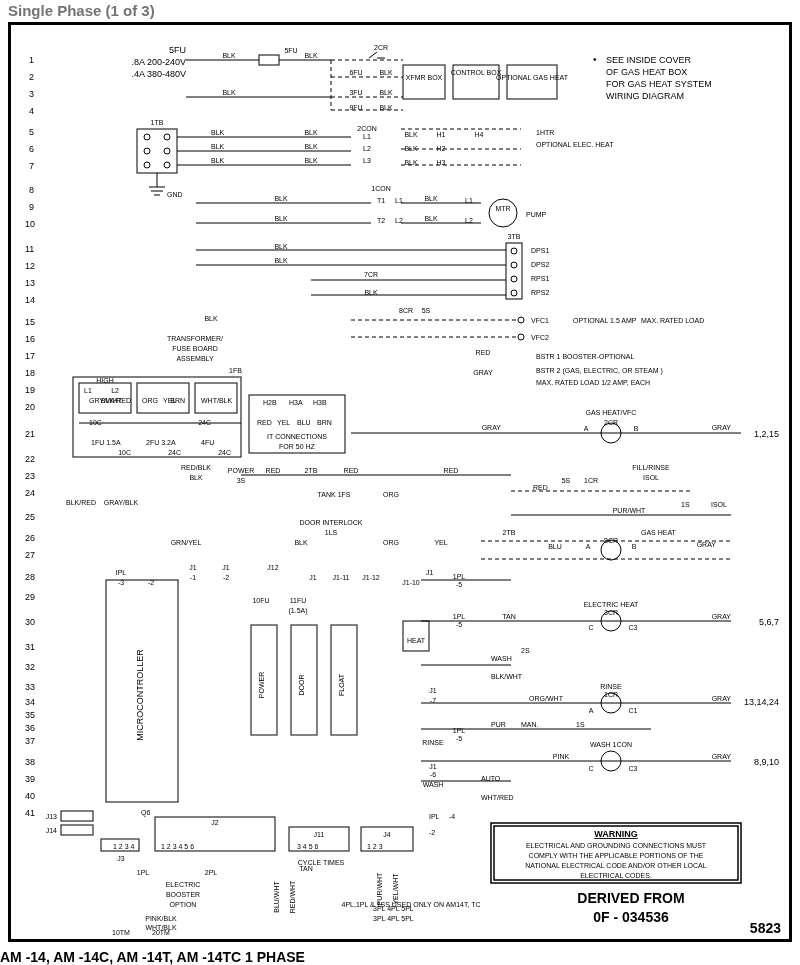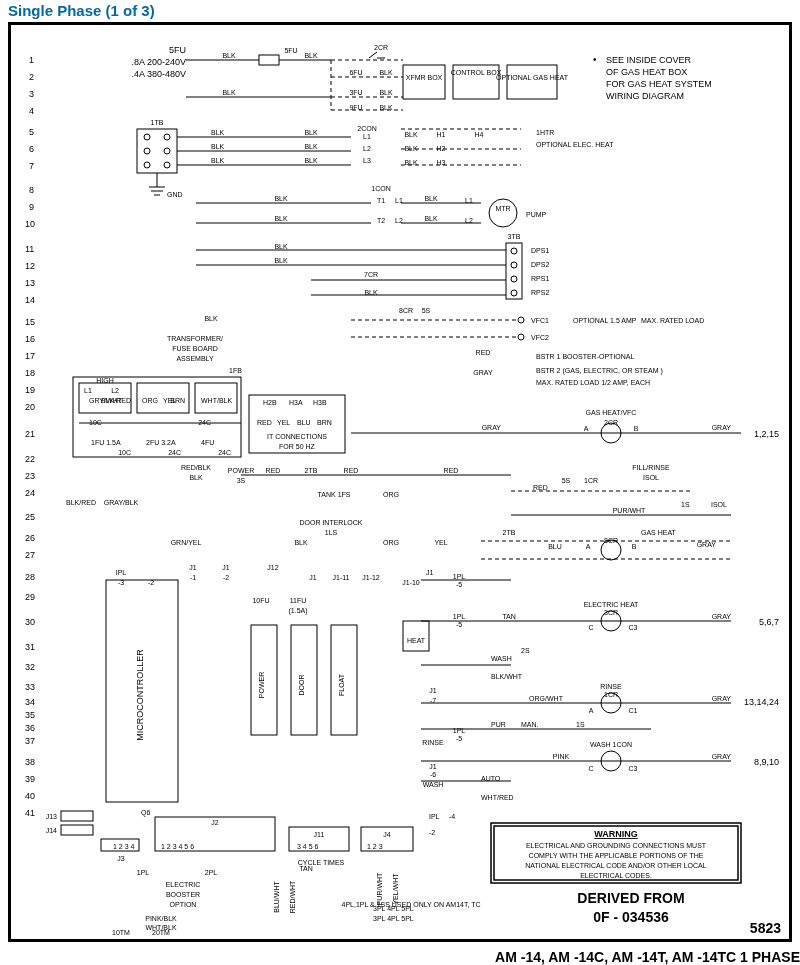--- a/index.html
+++ b/index.html
@@ -14,37 +14,37 @@
     height: 965px;
     position: relative;
     box-sizing: border-box;
   }
   .title {
     position: absolute;
     left: 8px;
     top: 2px;
     font-weight: bold;
     font-size: 15px;
-    color: #0369a1;
+    color: #737373;
   }
   .outer-frame {
     position: absolute;
     left: 8px;
     top: 22px;
     width: 784px;
     height: 920px;
     border: 3px solid #000;
     box-sizing: border-box;
   }
   .caption {
     position: absolute;
     left: 0;
     bottom: 0;
     width: 800px;
-    text-align: right;
+    text-align: left;
     font-weight: bold;
     font-size: 14px;
     color: #000;
   }
   svg {
     position: absolute;
     left: 0;
     top: 0;
   }
   text {

